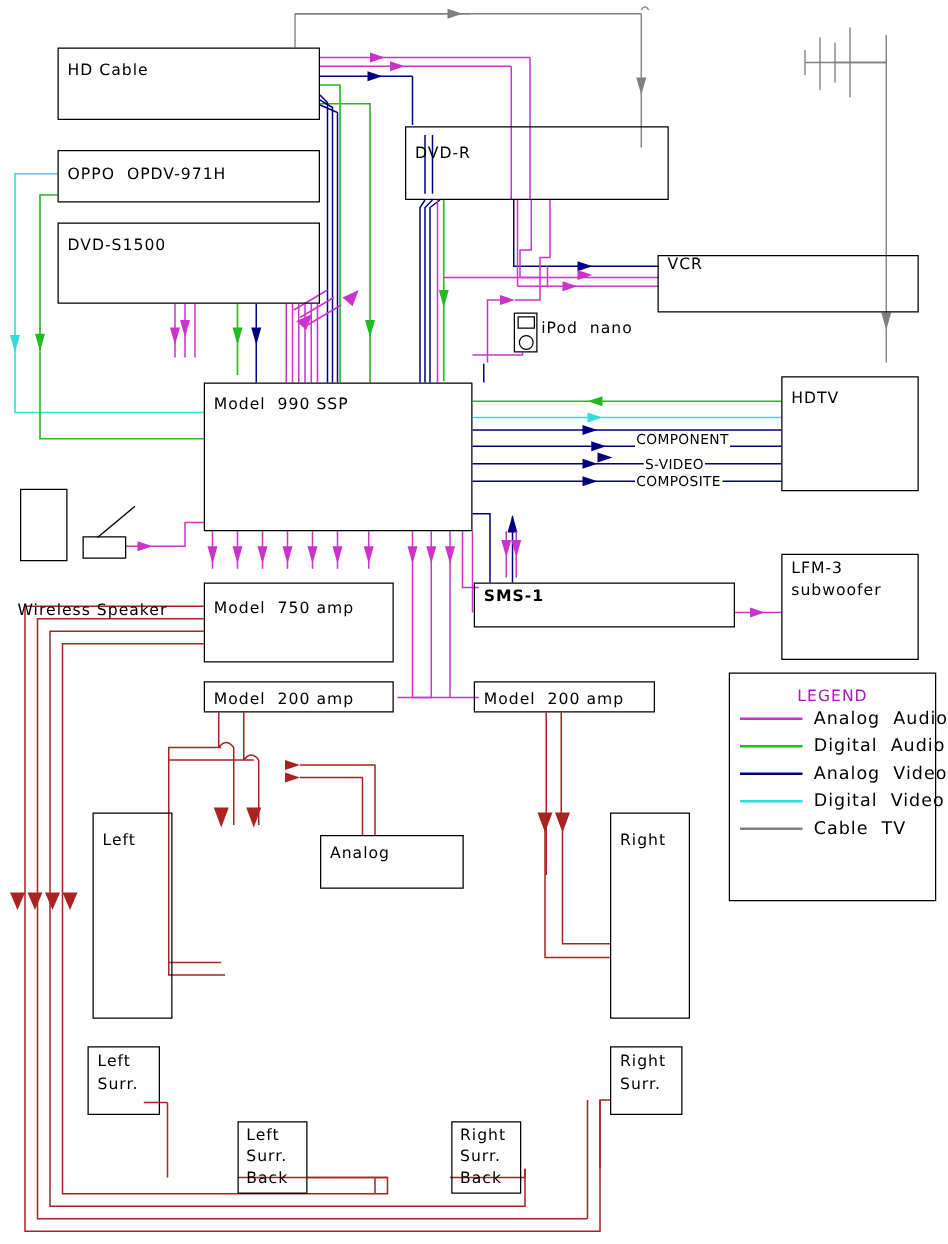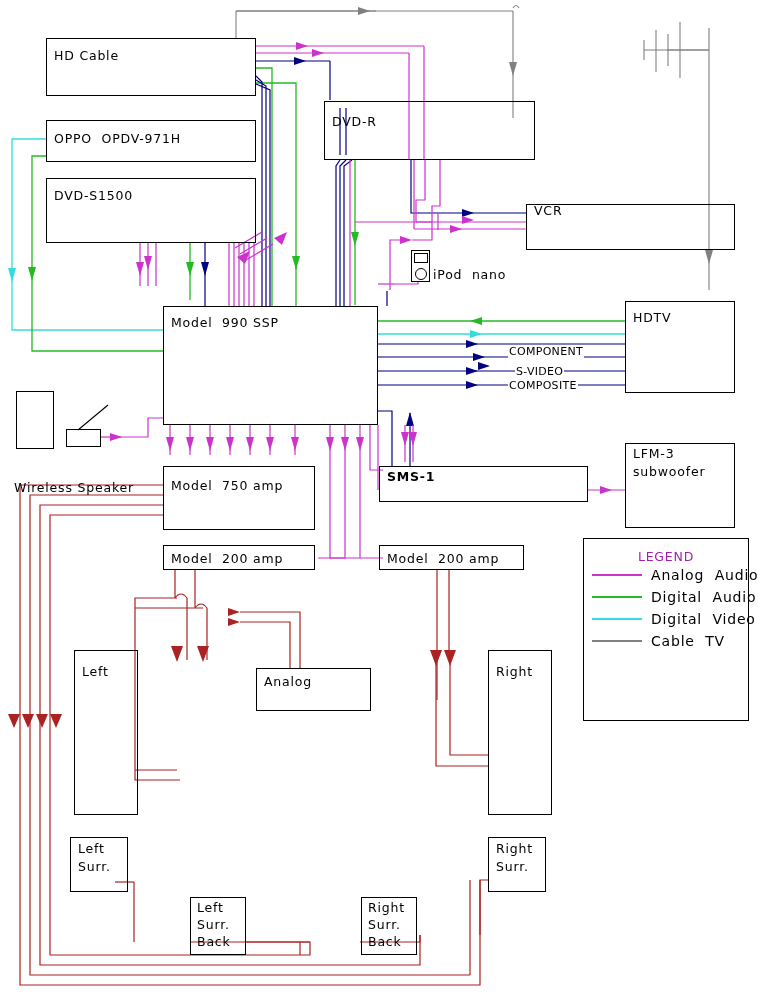--- a/index.html
+++ b/index.html
@@ -350,21 +350,21 @@
   <div class="dev-box" style="left:324px;top:101px;width:211px;height:59px;"></div>
   <div class="dev-label" style="left:332px;top:114px;">DVD-R</div>
 
   <div class="dev-box" style="left:526px;top:204px;width:209px;height:46px;"></div>
   <div class="dev-label" style="left:534px;top:203px;text-align:center;">VCR</div>
 
   <div id="ipod-icon">
     <div id="ipod-screen"></div>
     <div id="ipod-wheel"></div>
   </div>
-  <div class="plain-label" style="left:433px;top:254px;margin-top:13px;">iPod  nano</div>
+  <div class="plain-label" style="left:433px;top:254px;">iPod  nano</div>
 
   <div class="dev-box" style="left:163px;top:306px;width:215px;height:119px;"></div>
   <div class="dev-label" style="left:171px;top:315px;">Model  990 SSP</div>
 
   <div class="dev-box" style="left:163px;top:466px;width:152px;height:64px;"></div>
   <div class="dev-label" style="left:171px;top:478px;">Model  750 amp</div>
 
   <div class="dev-box" style="left:163px;top:545px;width:152px;height:25px;"></div>
   <div class="dev-label" style="left:171px;top:551px;">Model  200 amp</div>
 
@@ -423,20 +423,24 @@
     <div id="legend-title">LEGEND</div>
     <div class="legend-row">
       <div class="legend-swatch" style="background: rgb(204, 51, 204);"></div>
       <div class="legend-text">Analog  Audio</div>
     </div>
     <div class="legend-row">
       <div class="legend-swatch" style="background: rgb(34, 187, 34);"></div>
       <div class="legend-text">Digital  Audio</div>
     </div>
     <div class="legend-row">
+      <div class="legend-swatch" style="background: rgb(0, 0, 128);"></div>
+      <div class="legend-text">Analog  Video</div>
+    </div>
+    <div class="legend-row">
       <div class="legend-swatch" style="background: rgb(51, 221, 221);"></div>
       <div class="legend-text">Digital  Video</div>
     </div>
     <div class="legend-row">
       <div class="legend-swatch" style="background: rgb(128, 128, 128);"></div>
       <div class="legend-text">Cable  TV</div>
     </div>
   </div>
 
 </div>

